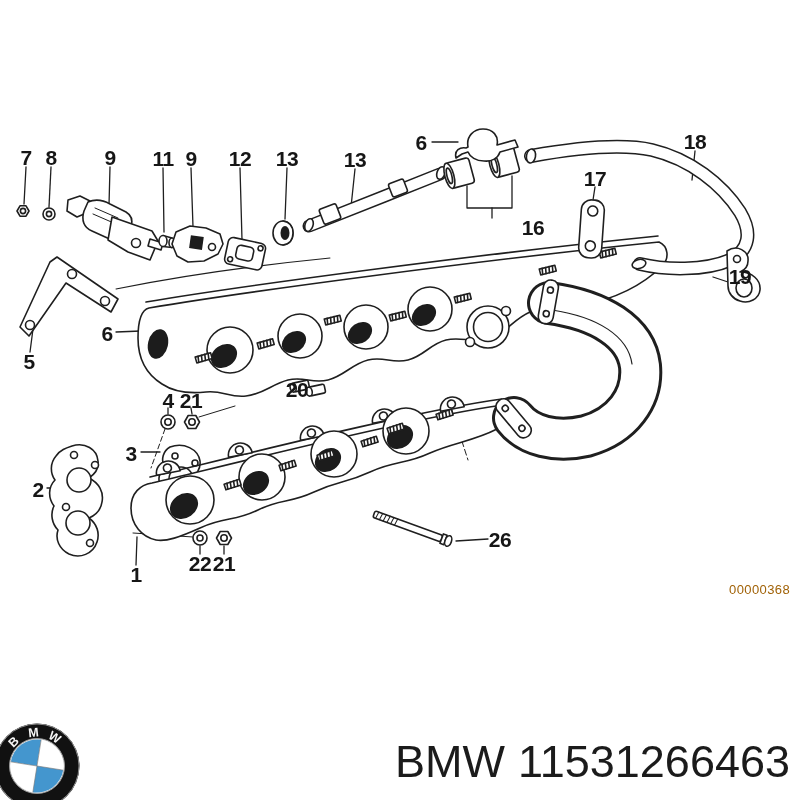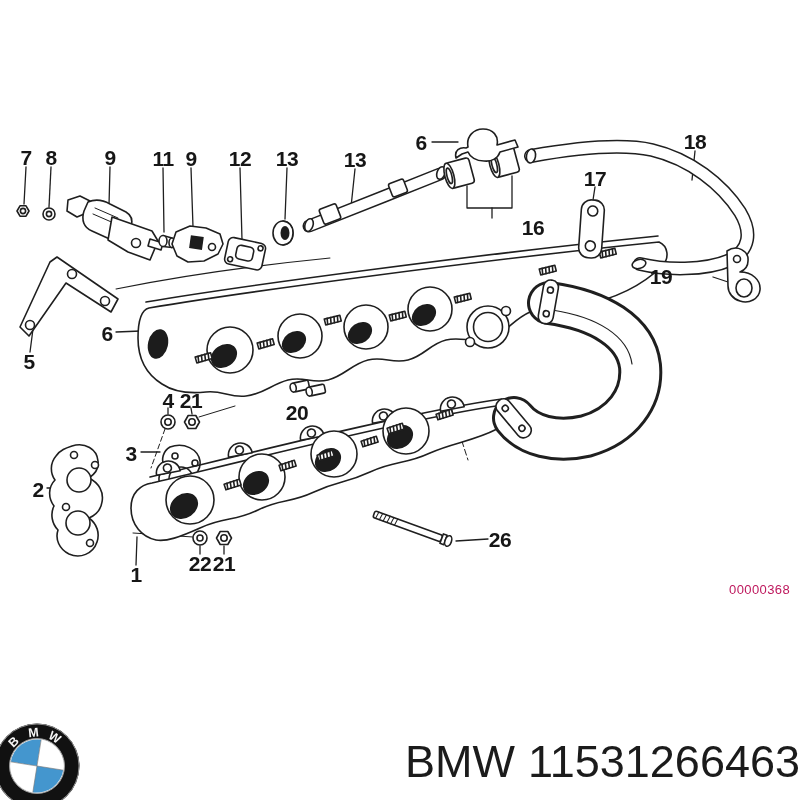--- a/index.html
+++ b/index.html
@@ -8,27 +8,27 @@
     font-family:"Liberation Sans", sans-serif;position:relative;
   }
   .diagram{position:absolute;left:0;top:0;width:800px;height:660px}
   .art{position:absolute;left:0;top:0}
   .part-label{
     position:absolute;transform:translate(-50%,-50%);
     font-weight:700;font-size:21px;color:#161616;letter-spacing:-0.5px;
     white-space:nowrap;line-height:1;
   }
   .plate-number{
-    position:absolute;left:729px;top:582px;font-size:13px;color:#be185d;
+    position:absolute;left:729px;top:582px;font-size:13px;color:#a16207;
     letter-spacing:0.4px;
   }
   .footer{position:absolute;left:0;top:660px;width:800px;height:140px}
   .logo{position:absolute;left:-6px;top:63px}
   .caption{
-    position:absolute;right:0;top:77px;font-size:45px;color:#1b1b1b;
+    position:absolute;right:10px;top:77px;font-size:45px;color:#1b1b1b;
     white-space:nowrap;line-height:1.1;
   }
   .caption .num{margin-left:13px}
 </style>
 </head>
 <body>
 
 <div class="diagram">
 
   <svg class="art" width="800" height="660" viewBox="0 0 800 660">
@@ -373,26 +373,26 @@
       <div class="part-label" style="left: 110px; top: 157px;">9</div>
       <div class="part-label" style="left: 163px; top: 158px;">11</div>
       <div class="part-label" style="left: 191px; top: 158px;">9</div>
       <div class="part-label" style="left: 240px; top: 158px;">12</div>
       <div class="part-label" style="left: 287px; top: 158px;">13</div>
       <div class="part-label" style="left: 355px; top: 159px;">13</div>
       <div class="part-label" style="left: 421px; top: 142px;">6</div>
       <div class="part-label" style="left: 492px; top: 227px; margin-left: 41px;">16</div>
       <div class="part-label" style="left: 595px; top: 178px;">17</div>
       <div class="part-label" style="left: 695px; top: 141px;">18</div>
-      <div class="part-label" style="left: 661px; top: 276px;">19</div>
+      <div class="part-label" style="left: 740px; top: 276px;">19</div>
       <div class="part-label" style="left: 29px; top: 361px;">5</div>
       <div class="part-label" style="left: 107px; top: 333px;">6</div>
       <div class="part-label" style="left: 168px; top: 400px;">4</div>
       <div class="part-label" style="left: 191px; top: 400px;">21</div>
-      <div class="part-label" style="left: 297px; top: 412px;">20</div>
+      <div class="part-label" style="left: 297px; top: 389px;">20</div>
       <div class="part-label" style="left: 131px; top: 453px;">3</div>
       <div class="part-label" style="left: 38px; top: 489px;">2</div>
       <div class="part-label" style="left: 136px; top: 574px;">1</div>
       <div class="part-label" style="left: 200px; top: 563px;">22</div>
       <div class="part-label" style="left: 224px; top: 563px;">21</div>
       <div class="part-label" style="left: 500px; top: 539px;">26</div>
     </div>
 
   <div class="plate-number">00000368</div>
 </div>

